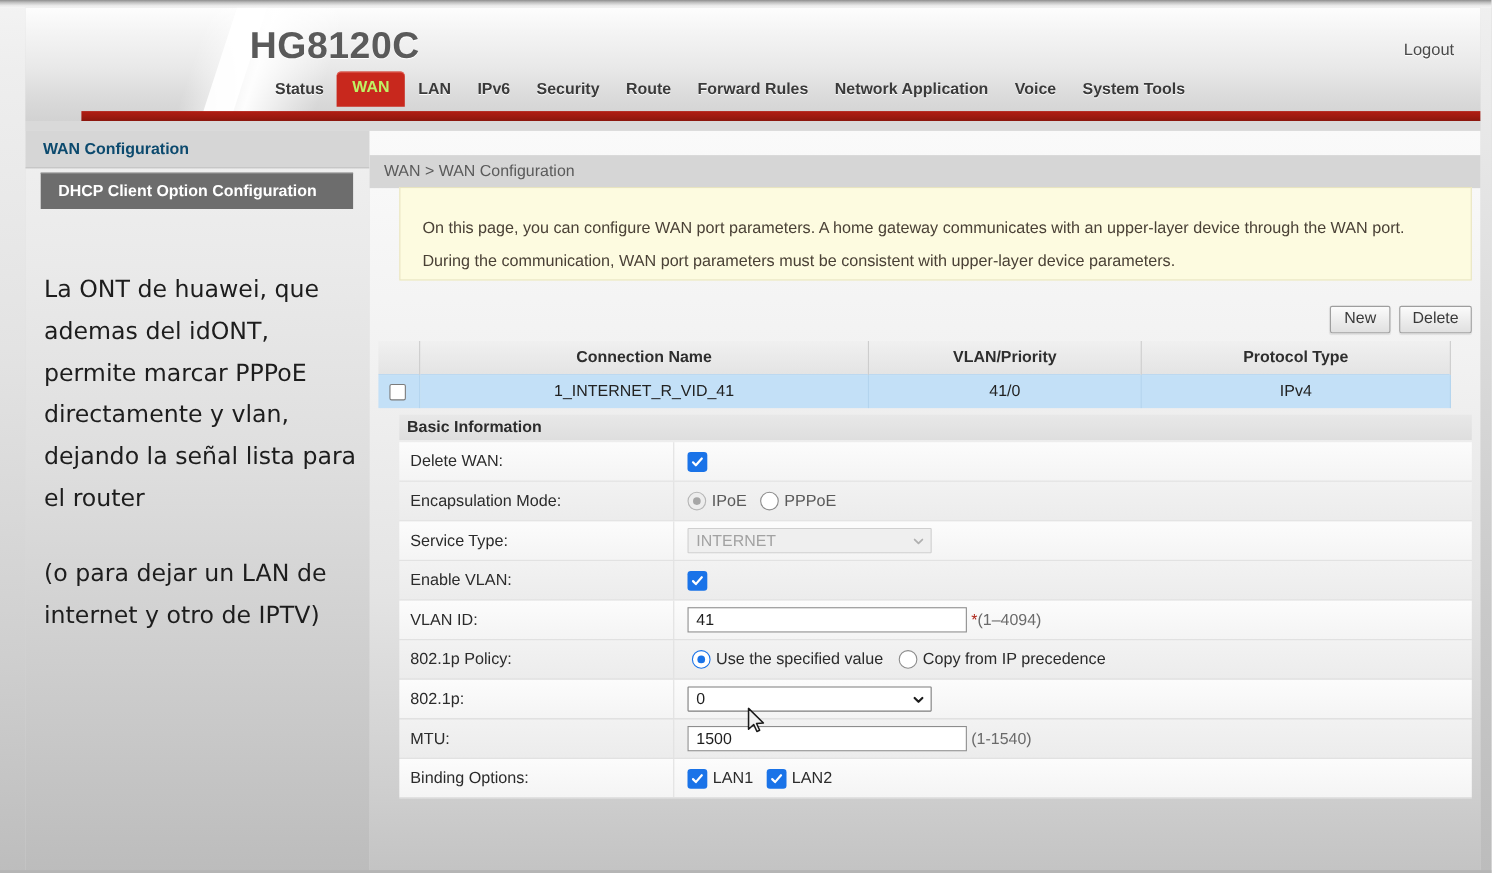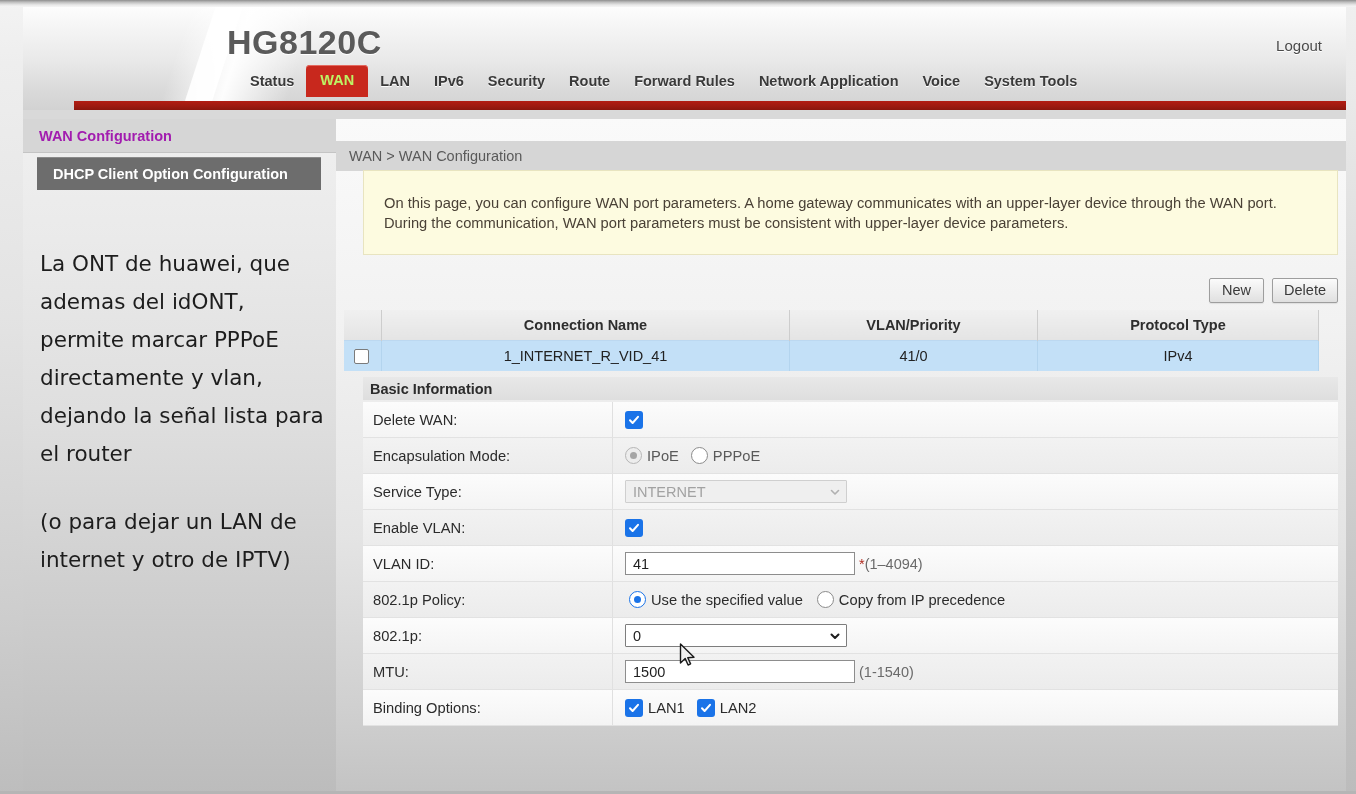--- a/index.html
+++ b/index.html
@@ -42,41 +42,41 @@
   .redbar{position:absolute;left:51px;bottom:0;width:1295px;height:9px;
     background:linear-gradient(to bottom,#b21d13 0%,#9e1a10 55%,#8a160d 100%);z-index:4;}
   .redbar-shadow{position:absolute;left:51px;bottom:-4px;width:1295px;height:5px;
     background:linear-gradient(to bottom,rgba(0,0,0,.20),rgba(0,0,0,0));z-index:3;}
 
   
   .leftpane{position:absolute;left:23px;top:119px;width:313px;height:675px;
     background:linear-gradient(to bottom,#f0f0f0 0%,#eaeaea 18%,#dedede 45%,#cacaca 78%,#bcbcbc 100%);}
   .sidenav{position:absolute;left:23px;top:119px;width:313px;}
   .side-item{height:33px;display:flex;align-items:center;padding-left:16px;font-size:14.5px;font-weight:bold;cursor:pointer;}
-  .side-item.current{color:#a21caf;background:#d6d6d6;border-bottom:1px solid #c4c4c4;}
+  .side-item.current{color:#0c4a6e;background:#d6d6d6;border-bottom:1px solid #c4c4c4;}
   .side-item.dark{color:#ffffff;background:#6d6d6d;margin:4px 0 0 14px;width:284px;
     box-sizing:border-box;padding-left:16px;border-top:1px solid #8a8a8a;}
 
   .note{position:absolute;left:40px;top:245px;width:290px;font-size:21.5px;line-height:38px;
     color:#1d1d1d;font-family:"DejaVu Sans","Liberation Sans",sans-serif;}
   .note p{margin:0;}
   .note .gap{height:30px;}
 
   
   .rightpane{position:absolute;left:336px;top:119px;width:1010px;height:675px;
     background:linear-gradient(to bottom,#fafafa 0%,#f2f2f2 30%,#e4e4e4 62%,#cfcfcf 88%,#c3c3c3 100%);
     overflow:hidden;}
   .crumb{position:absolute;left:336px;top:119px;width:1010px;height:30px;background:#d6d6d6;
     display:flex;align-items:center;padding-left:13px;box-sizing:border-box;
     font-size:14.5px;color:#5a5a5a;margin-top:22px;}
   .crumb .b-strong{color:#5a5a5a;}
 
   .infobox{position:absolute;left:363px;top:170px;width:975px;height:85px;box-sizing:border-box;
     background:#fdfbe0;border:1px solid #e8e4c0;padding:22px 20px 0 20px;}
-  .infobox p{margin:0;font-size:14.7px;line-height:20px;color:#4a4136;}
+  .infobox p{margin:0;font-size:14.7px;line-height:30px;color:#4a4136;}
 
   .btnrow{position:absolute;left:363px;top:275px;width:975px;height:30px;
     display:flex;justify-content:flex-end;align-items:center;gap:8px;}
   .btn{min-width:55px;height:25px;box-sizing:border-box;font-size:14.5px;color:#3a3a3a;
     background:linear-gradient(to bottom,#fbfbfb,#ececec 55%,#e0e0e0);
     border:1px solid #9e9e9e;border-radius:2px;display:flex;align-items:center;justify-content:center;
     padding:0 11px;cursor:pointer;box-shadow:0 1px 1px rgba(0,0,0,.08);}
 
   
   .ctable{position:absolute;left:344px;top:310px;width:975px;border-collapse:collapse;table-layout:fixed;}
@@ -115,21 +115,21 @@
   .radio.dim{border-color:#b6b6b6;background:#ededed;}
   .radio.dim::after{content:"";width:7px;height:7px;border-radius:50%;background:#a6a6a6;}
   .rlabel{font-size:14.7px;color:#2b2b2b;margin:0 4px 0 5px;}
   .rlabel.dim{color:#5a5a5a;}
 
   .sel-box{width:222px;height:23px;box-sizing:border-box;border:1px solid #7d7d7d;background:#fff;
     border-radius:1px;display:flex;align-items:center;justify-content:space-between;
     padding:0 5px 0 7px;font-size:14.5px;color:#1e1e1e;cursor:pointer;}
   .sel-box.disabled{border:1px solid #cfcfcf;background:#efefef;color:#a2a2a2;}
   .caret{width:12px;height:12px;flex:none;}
-  .txt-box{width:230px;height:23px;box-sizing:border-box;border:1px solid #8d8d8d;background:#fff;
+  .txt-box{width:254px;height:23px;box-sizing:border-box;border:1px solid #8d8d8d;background:#fff;
     display:flex;align-items:center;padding-left:7px;font-size:14.5px;color:#1e1e1e;cursor:text;}
   .hint{font-size:14.5px;color:#6a6a6a;margin-left:4px;}
   .hint .star{color:#b02a1e;}
 
   .cursor{position:absolute;left:679px;top:643px;width:17px;height:24px;z-index:40;pointer-events:none;}
 </style>
 </head>
 <body>
 
 <div id="root">

